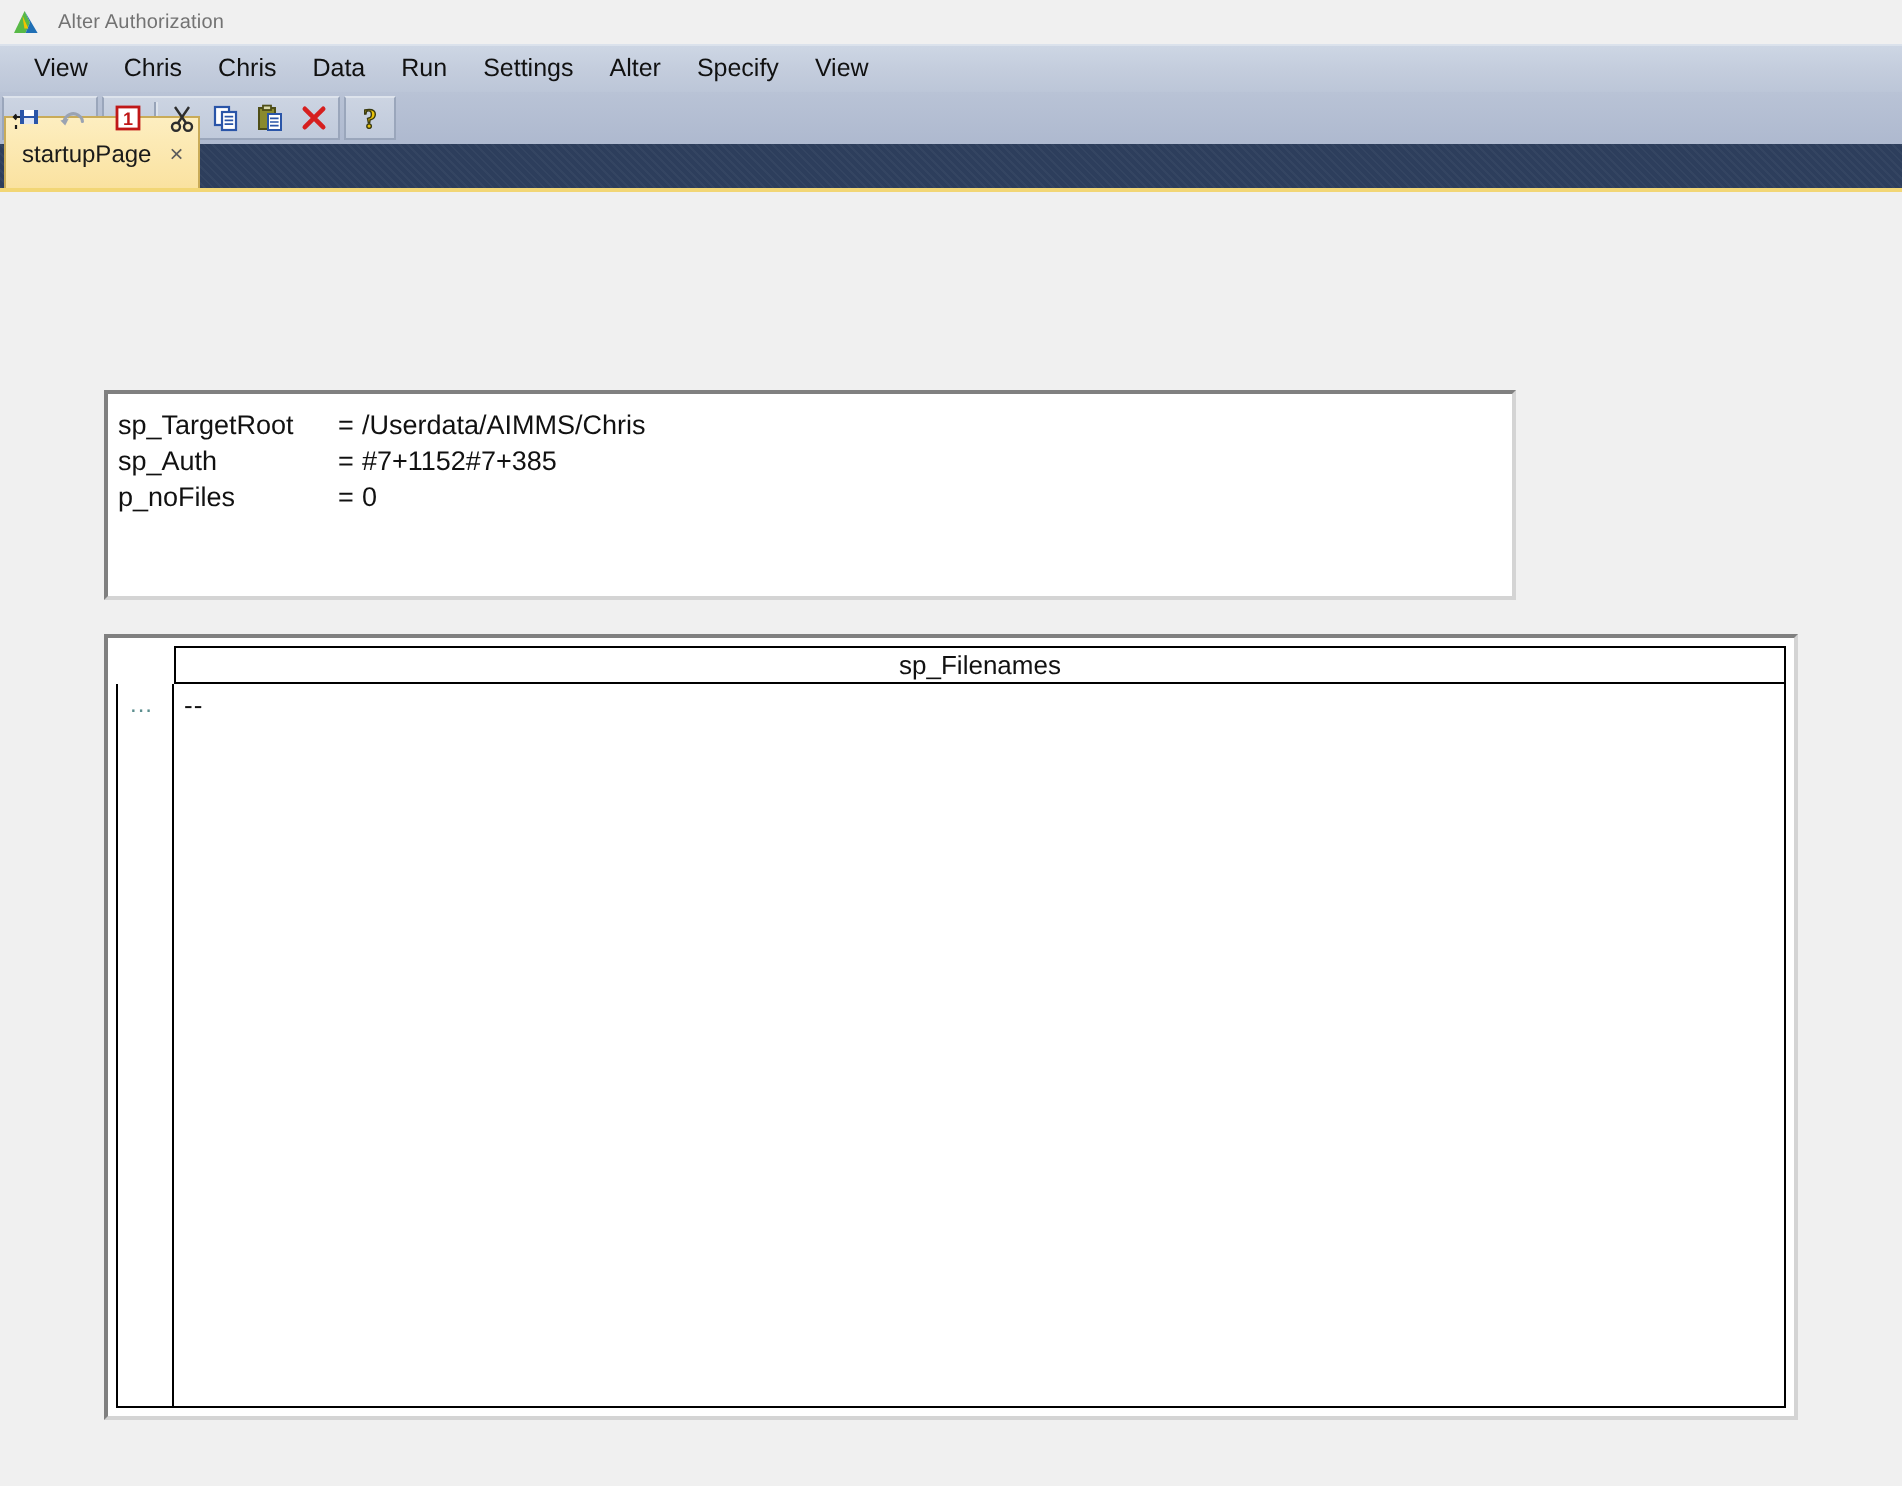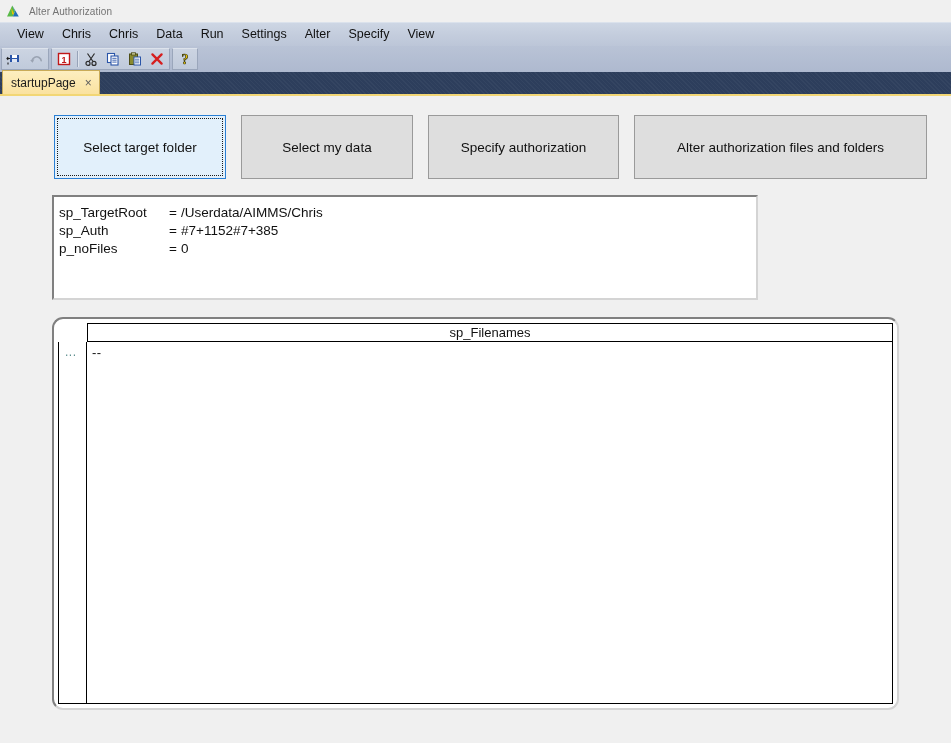--- a/index.html
+++ b/index.html
@@ -94,21 +94,21 @@
     height: 24px;
     background:
       repeating-linear-gradient(45deg, rgba(255,255,255,.035) 0 1px, transparent 1px 3px),
       #2d3e5c;
     display: flex;
     align-items: flex-end;
     border-bottom: 2px solid #f2d675;
     box-sizing: border-box;
   }
   #tab-startuppage {
-    height: 24px;
+    height: 36px;
     background: linear-gradient(to bottom, #fdeec0 0%, #fae2a0 100%);
     border: 1px solid #c9ab58;
     border-bottom: none;
     display: flex;
     align-items: center;
     padding: 0 7px 0 8px;
     margin-left: 2px;
     box-sizing: border-box;
     cursor: default;
     font-size: 12px;
@@ -197,21 +197,20 @@
   .scalar-eq  { width: 12px; }
   .scalar-val { }
 
   #table-panel {
     position: absolute;
     left: 52px;
     top: 221px;
     width: 847px;
     height: 393px;
     padding: 0;
-    border-radius: 11px;
   }
   #grid {
     position: absolute;
     left: 4px;
     top: 4px;
     right: 4px;
     bottom: 4px;
     display: flex;
     flex-direction: column;
   }
@@ -360,34 +359,20 @@
 
 <div id="tabstrip">
   <div id="tab-startuppage">
     <span>startupPage</span>
     <span id="tab-close">×</span>
   </div>
 </div>
 
 <div id="page">
 
-  <div id="button-row">
-    <div id="btn-select-target-folder" class="action-btn primary">
-      <span>Select target folder</span>
-    </div>
-    <div id="btn-select-my-data" class="action-btn">
-      <span>Select my data</span>
-    </div>
-    <div id="btn-specify-auth" class="action-btn">
-      <span>Specify authorization</span>
-    </div>
-    <div id="btn-alter-auth" class="action-btn">
-      <span>Alter authorization files and folders</span>
-    </div>
-  </div>
 
   <div id="scalar-panel" class="sunken">
     <div class="scalar-row">
       <span class="scalar-id">sp_TargetRoot</span>
       <span class="scalar-eq">=</span>
       <span class="scalar-val">/Userdata/AIMMS/Chris</span>
     </div>
     <div class="scalar-row">
       <span class="scalar-id">sp_Auth</span>
       <span class="scalar-eq">=</span>

